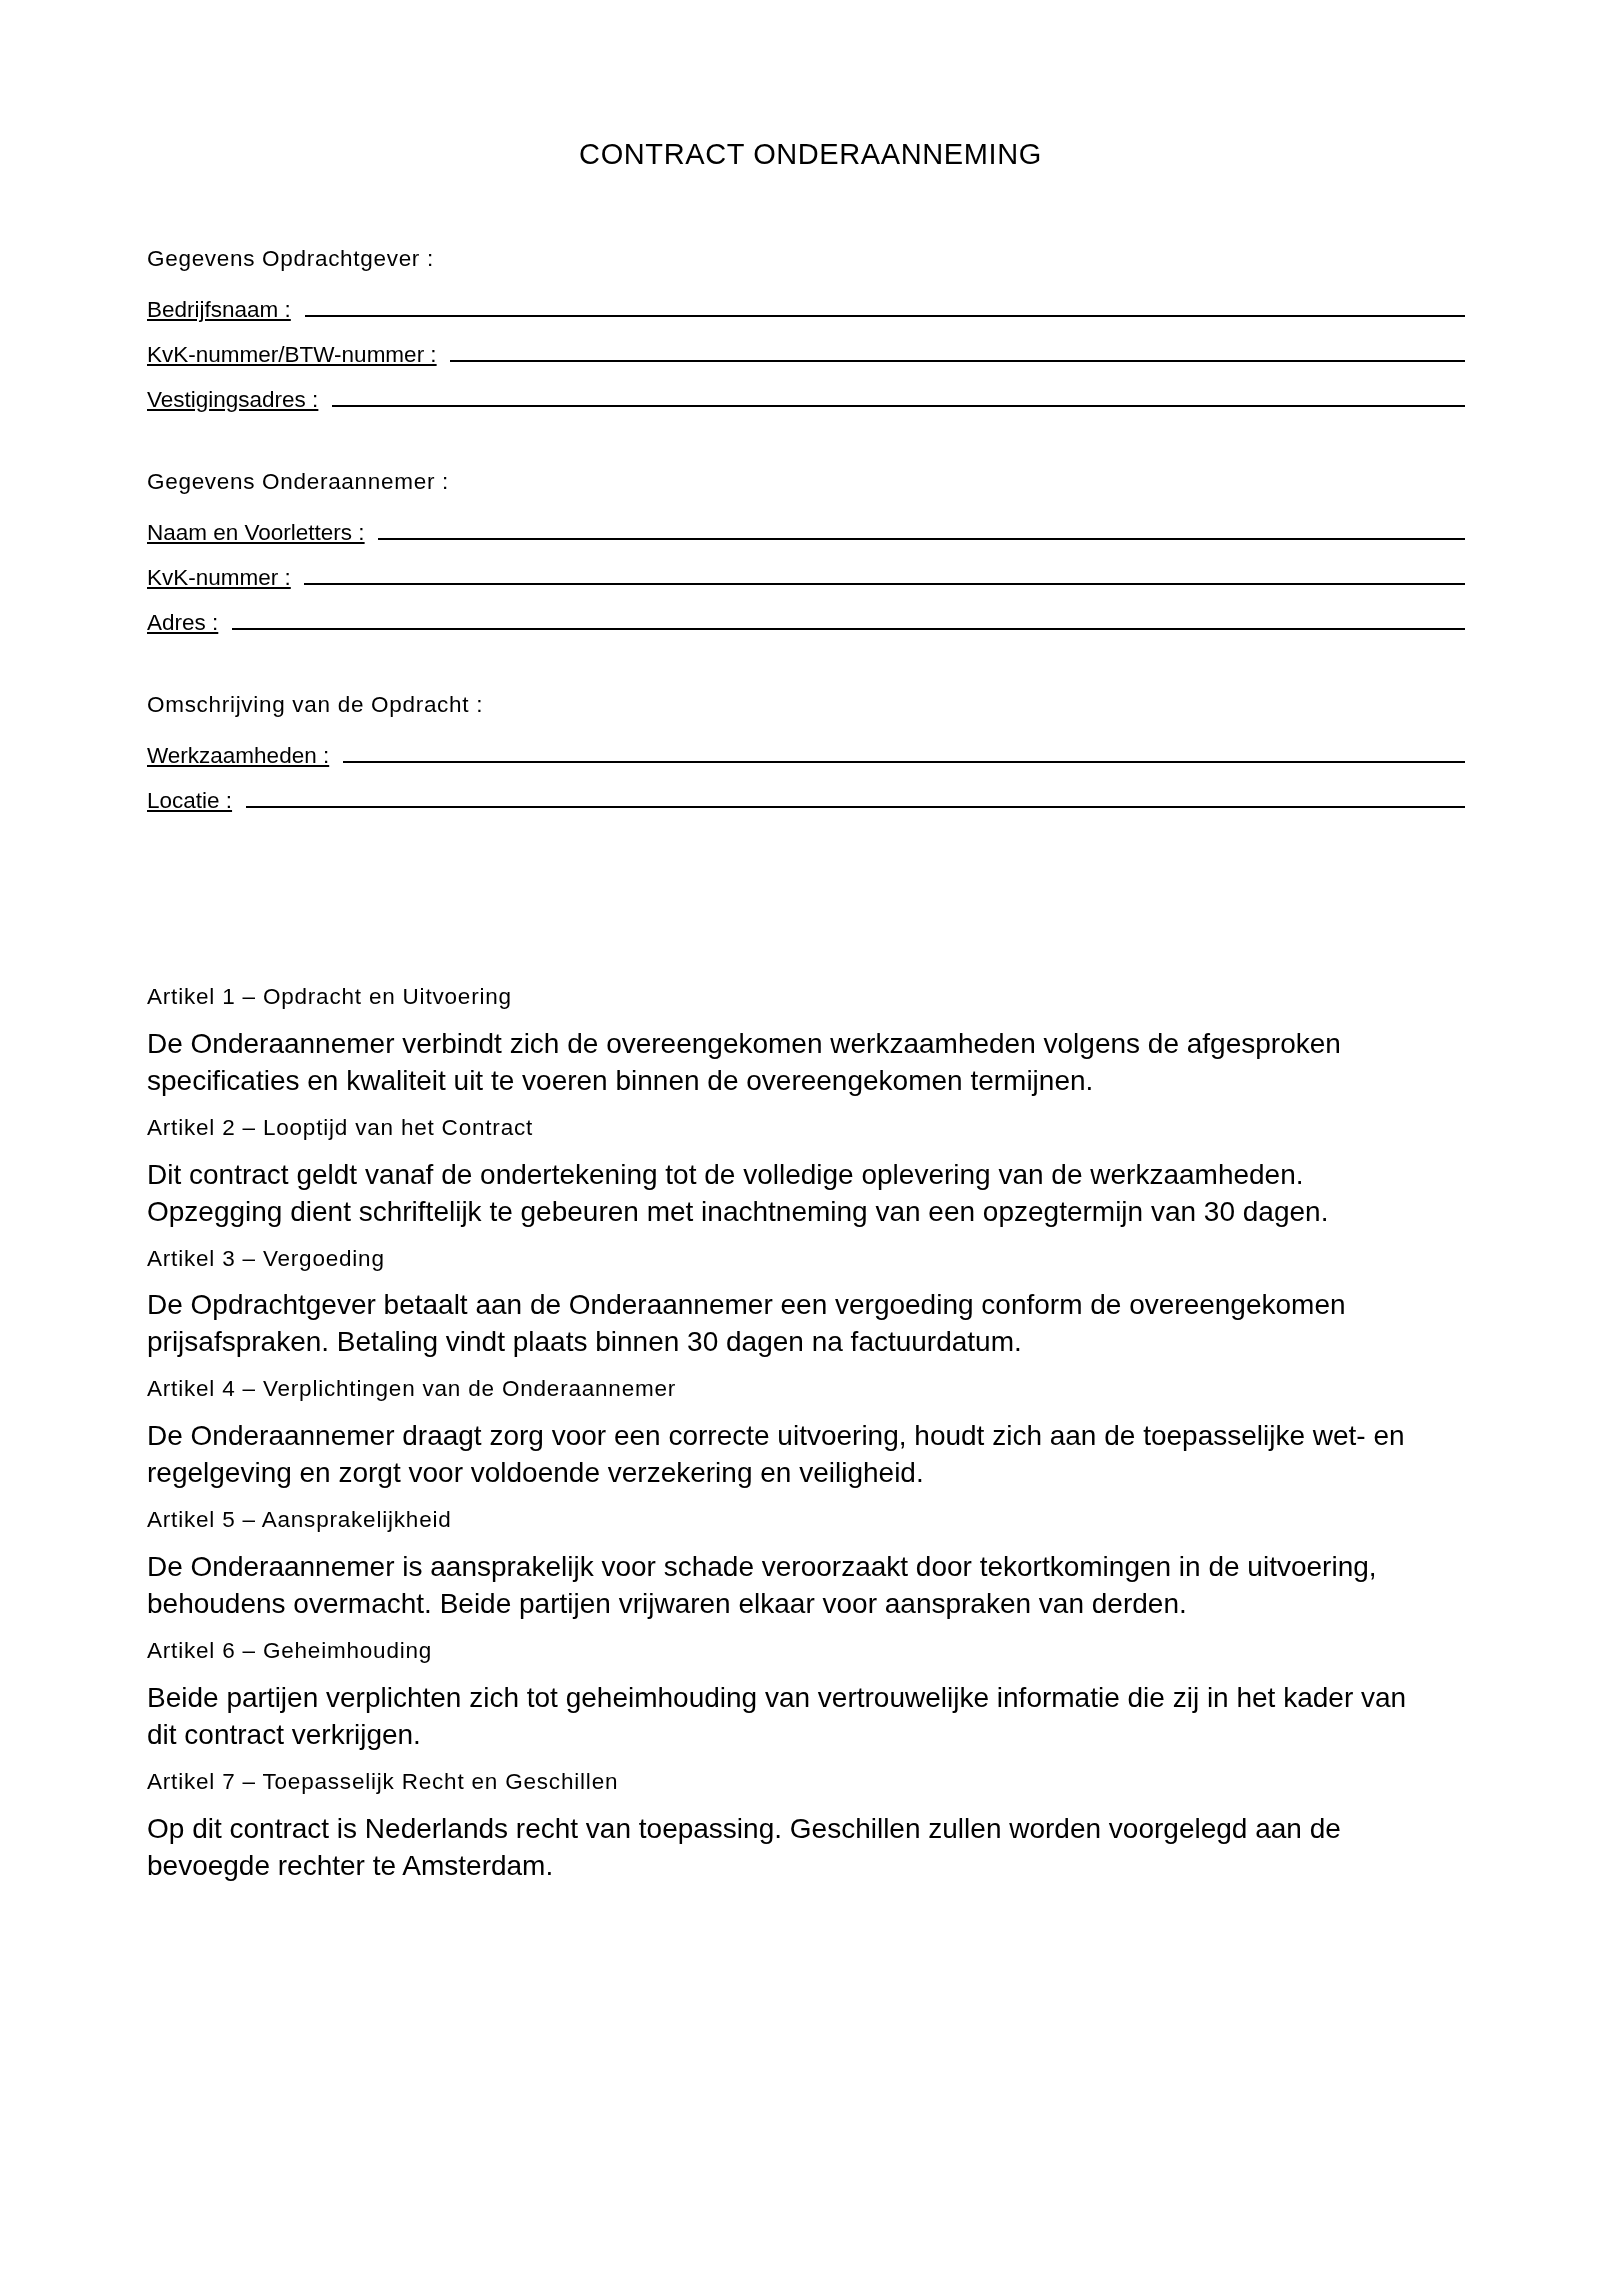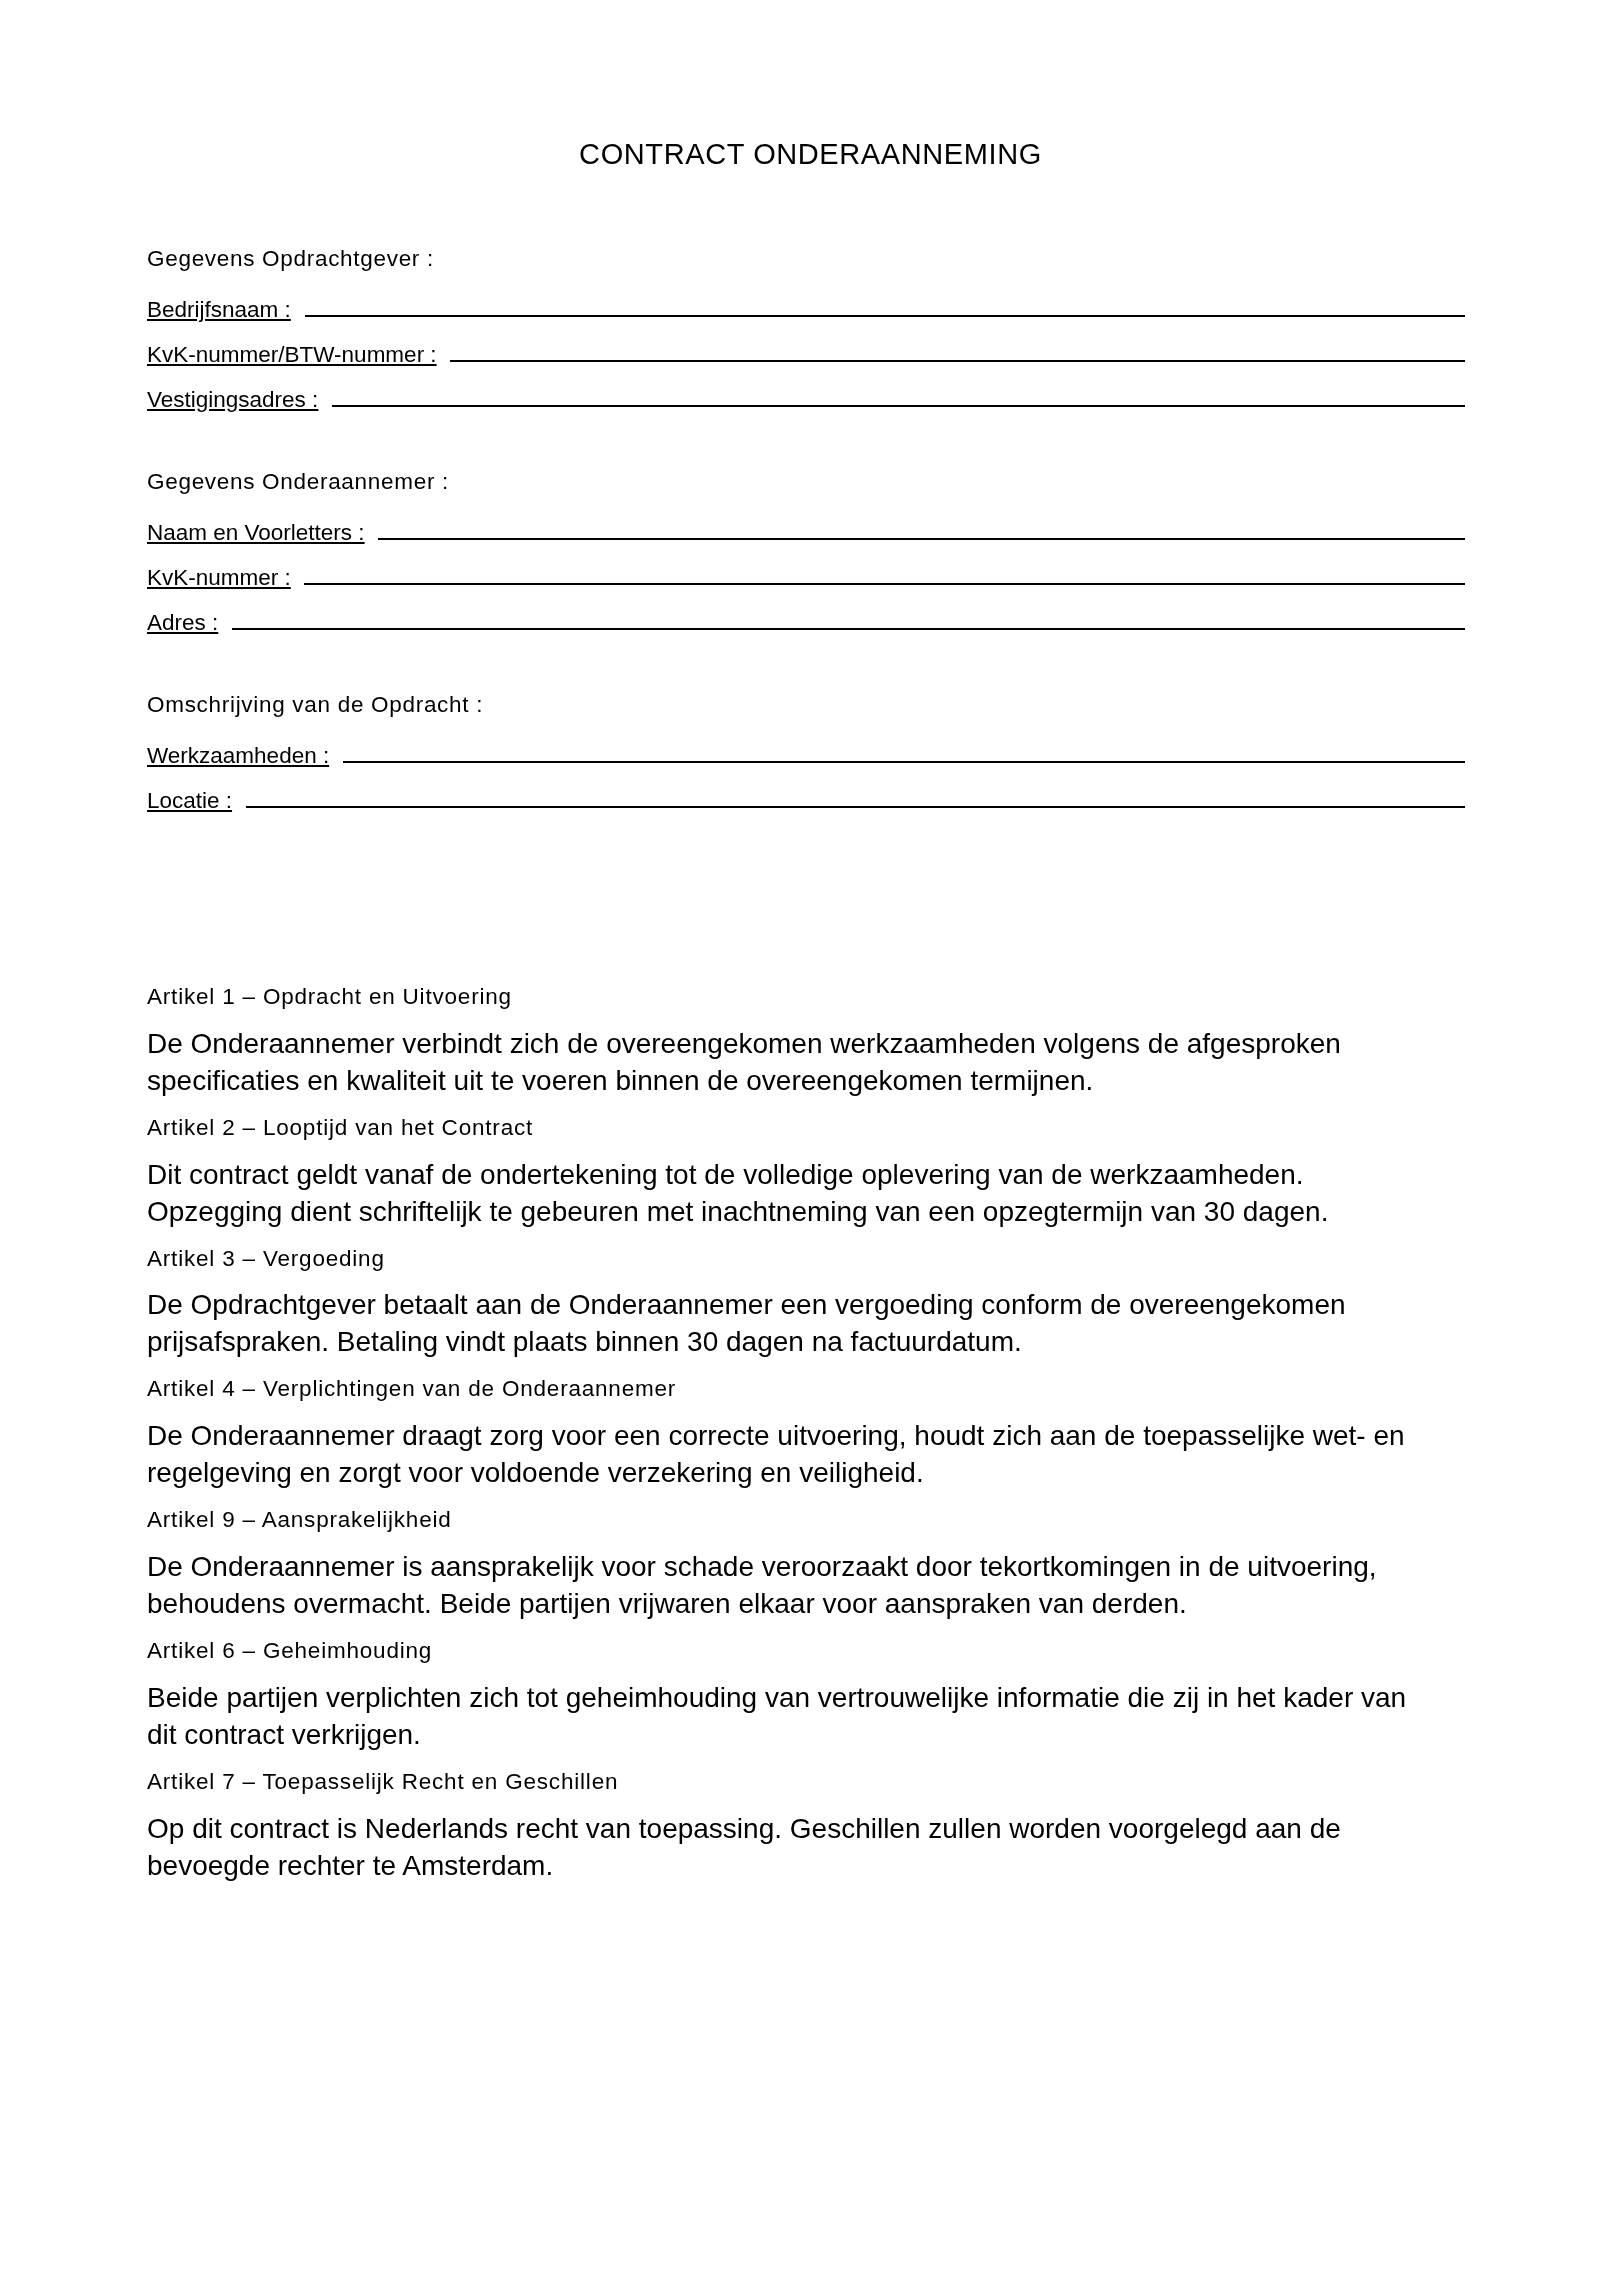--- a/index.html
+++ b/index.html
@@ -195,21 +195,21 @@
       <div class="article-heading">Artikel 3 – Vergoeding</div>
       <p class="article-body">De Opdrachtgever betaalt aan de Onderaannemer een vergoeding conform de overeengekomen prijsafspraken. Betaling vindt plaats binnen 30 dagen na factuurdatum.</p>
     </div>
 
     <div class="article">
       <div class="article-heading">Artikel 4 – Verplichtingen van de Onderaannemer</div>
       <p class="article-body">De Onderaannemer draagt zorg voor een correcte uitvoering, houdt zich aan de toepasselijke wet- en regelgeving en zorgt voor voldoende verzekering en veiligheid.</p>
     </div>
 
     <div class="article">
-      <div class="article-heading">Artikel 9 – Aansprakelijkheid</div>
+      <div class="article-heading">Artikel 5 – Aansprakelijkheid</div>
       <p class="article-body">De Onderaannemer is aansprakelijk voor schade veroorzaakt door tekortkomingen in de uitvoering, behoudens overmacht. Beide partijen vrijwaren elkaar voor aanspraken van derden.</p>
     </div>
 
     <div class="article">
       <div class="article-heading">Artikel 6 – Geheimhouding</div>
       <p class="article-body">Beide partijen verplichten zich tot geheimhouding van vertrouwelijke informatie die zij in het kader van dit contract verkrijgen.</p>
     </div>
 
     <div class="article">
       <div class="article-heading">Artikel 7 – Toepasselijk Recht en Geschillen</div>

